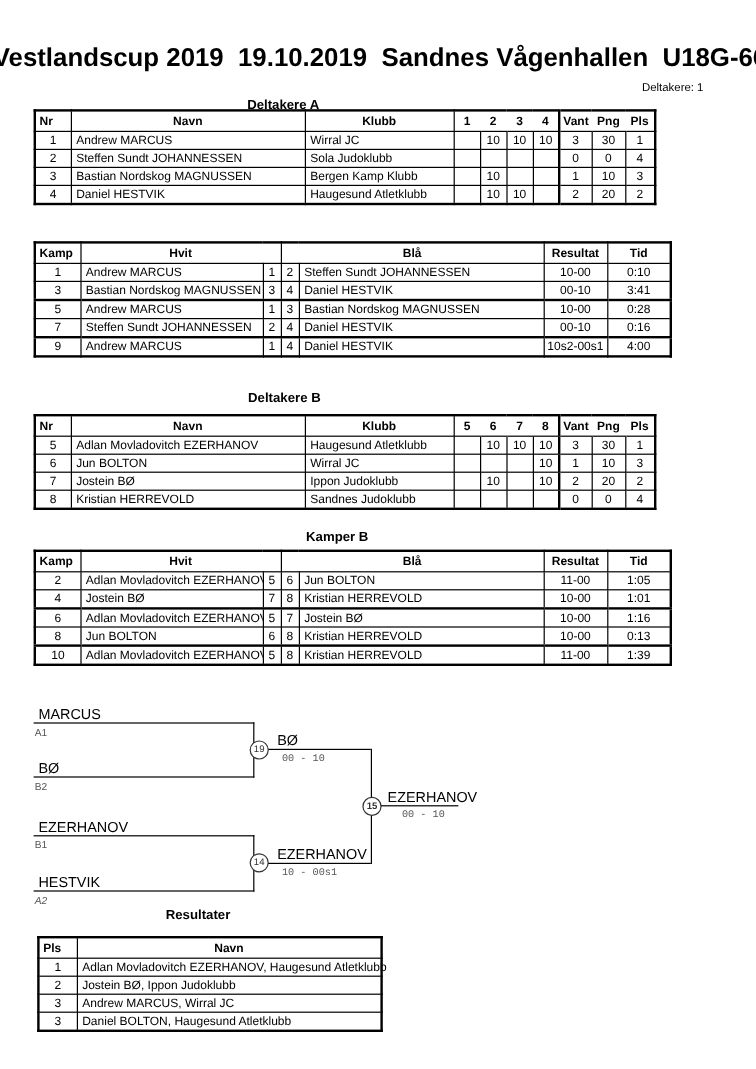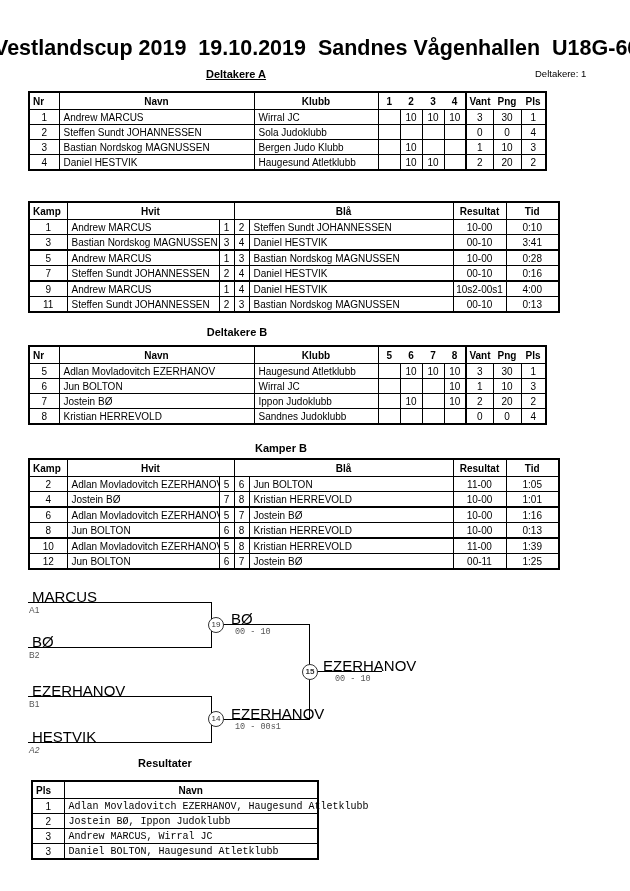--- a/index.html
+++ b/index.html
@@ -13,40 +13,40 @@
               vertical-align:middle;padding:0 2px;height:14px;}
   .t thead th{height:16px;font-weight:bold;text-align:center;}
   .t td.l{text-align:left;padding:0 4px;}
   .t td.c,.t th.c{text-align:center;padding:0 1px;}
   .t .al{text-align:left;padding-left:3px;}
   .bl2{border-left:2px solid #000 !important;}
   .br2{border-right:2px solid #000 !important;}
   .nbr{border-right:none !important;}
   .nbl{border-left:none !important;}
   tr.thick td{border-top:2px solid #000;}
-  td.ovf{overflow:visible;white-space:nowrap;font-family:Liberation Mono, monospace;}
+  td.ovf{overflow:visible;white-space:nowrap;}
   
   .lh{position:absolute;height:1px;background:#000;}
   .lv{position:absolute;width:1px;background:#000;}
-  .bname{position:absolute;font-size:15px;color:#000;}
+  .bname{position:absolute;font-size:12px;color:#000;}
   .bseed{position:absolute;font-size:8.5px;color:#555;}
   .bscore{position:absolute;font-size:8.5px;color:#555;font-family:Liberation Mono, monospace;}
   .bcircle{position:absolute;width:16px;height:16px;border:1px solid #333;border-radius:50%;
            background:#fff;box-sizing:border-box;font-size:8px;color:#333;text-align:center;
            line-height:14px;z-index:2;}
 </style>
 </head>
 <body>
 
 <div>
 
   <div class="title">Vestlandscup 2019  19.10.2019  Sandnes Vågenhallen  U18G-66</div>
   <div class="note">Deltakere: 1</div>
 
-  <div class="sec" style="left:136px;top:68px;text-decoration:underline;">Deltakere A</div>
+  <div class="sec" style="left:136px;top:82px;text-decoration:underline;">Deltakere A</div>
   <table class="t" style="left:28px;top:91px;width:517px;">
     <colgroup>
         <col style="width:30px">
         <col style="width:195px">
         <col style="width:124px">
         <col style="width:22px">
         <col style="width:22px">
         <col style="width:22px">
         <col style="width:22px">
         <col style="width:27px">
@@ -88,21 +88,21 @@
         <td class="c"></td>
         <td class="c"></td>
         <td class="c br2"></td>
         <td class="c bl2">0</td>
         <td class="c">0</td>
         <td class="c">4</td>
       </tr>
       <tr>
         <td class="c">3</td>
         <td class="l">Bastian Nordskog MAGNUSSEN</td>
-        <td class="l">Bergen Judo Klubb</td>
+        <td class="l">Bergen Kamp Klubb</td>
         <td class="c"></td>
         <td class="c">10</td>
         <td class="c"></td>
         <td class="c br2"></td>
         <td class="c bl2">1</td>
         <td class="c">10</td>
         <td class="c">3</td>
       </tr>
       <tr>
         <td class="c">4</td>
@@ -178,29 +178,20 @@
       </tr>
       <tr class="thick">
         <td class="c">9</td>
         <td class="l">Andrew MARCUS</td>
         <td class="c">1</td>
         <td class="c">4</td>
         <td class="l">Daniel HESTVIK</td>
         <td class="c">10s2-00s1</td>
         <td class="c">4:00</td>
       </tr>
-      <tr>
-        <td class="c">11</td>
-        <td class="l">Steffen Sundt JOHANNESSEN</td>
-        <td class="c">2</td>
-        <td class="c">3</td>
-        <td class="l">Bastian Nordskog MAGNUSSEN</td>
-        <td class="c">00-10</td>
-        <td class="c">0:13</td>
-      </tr>
     </tbody>
   </table>
 
   <div class="sec" style="left:137px;top:326px;">Deltakere B</div>
   <table class="t" style="left:28px;top:345px;width:517px;">
     <colgroup>
         <col style="width:30px">
         <col style="width:195px">
         <col style="width:124px">
         <col style="width:22px">
@@ -336,29 +327,20 @@
       </tr>
       <tr class="thick">
         <td class="c">10</td>
         <td class="l">Adlan Movladovitch EZERHANOV</td>
         <td class="c">5</td>
         <td class="c">8</td>
         <td class="l">Kristian HERREVOLD</td>
         <td class="c">11-00</td>
         <td class="c">1:39</td>
       </tr>
-      <tr>
-        <td class="c">12</td>
-        <td class="l">Jun BOLTON</td>
-        <td class="c">6</td>
-        <td class="c">7</td>
-        <td class="l">Jostein BØ</td>
-        <td class="c">00-11</td>
-        <td class="c">1:25</td>
-      </tr>
     </tbody>
   </table>
 
   <div>
     <div class="bname" style="left:32px;top:588px;">MARCUS</div>
     <div class="lh" style="left:28px;top:602px;width:184px;"></div>
     <div class="bseed" style="left:29px;top:605px;">A1</div>
 
     <div class="bname" style="left:32px;top:633px;">BØ</div>
     <div class="lh" style="left:28px;top:647px;width:184px;"></div>

